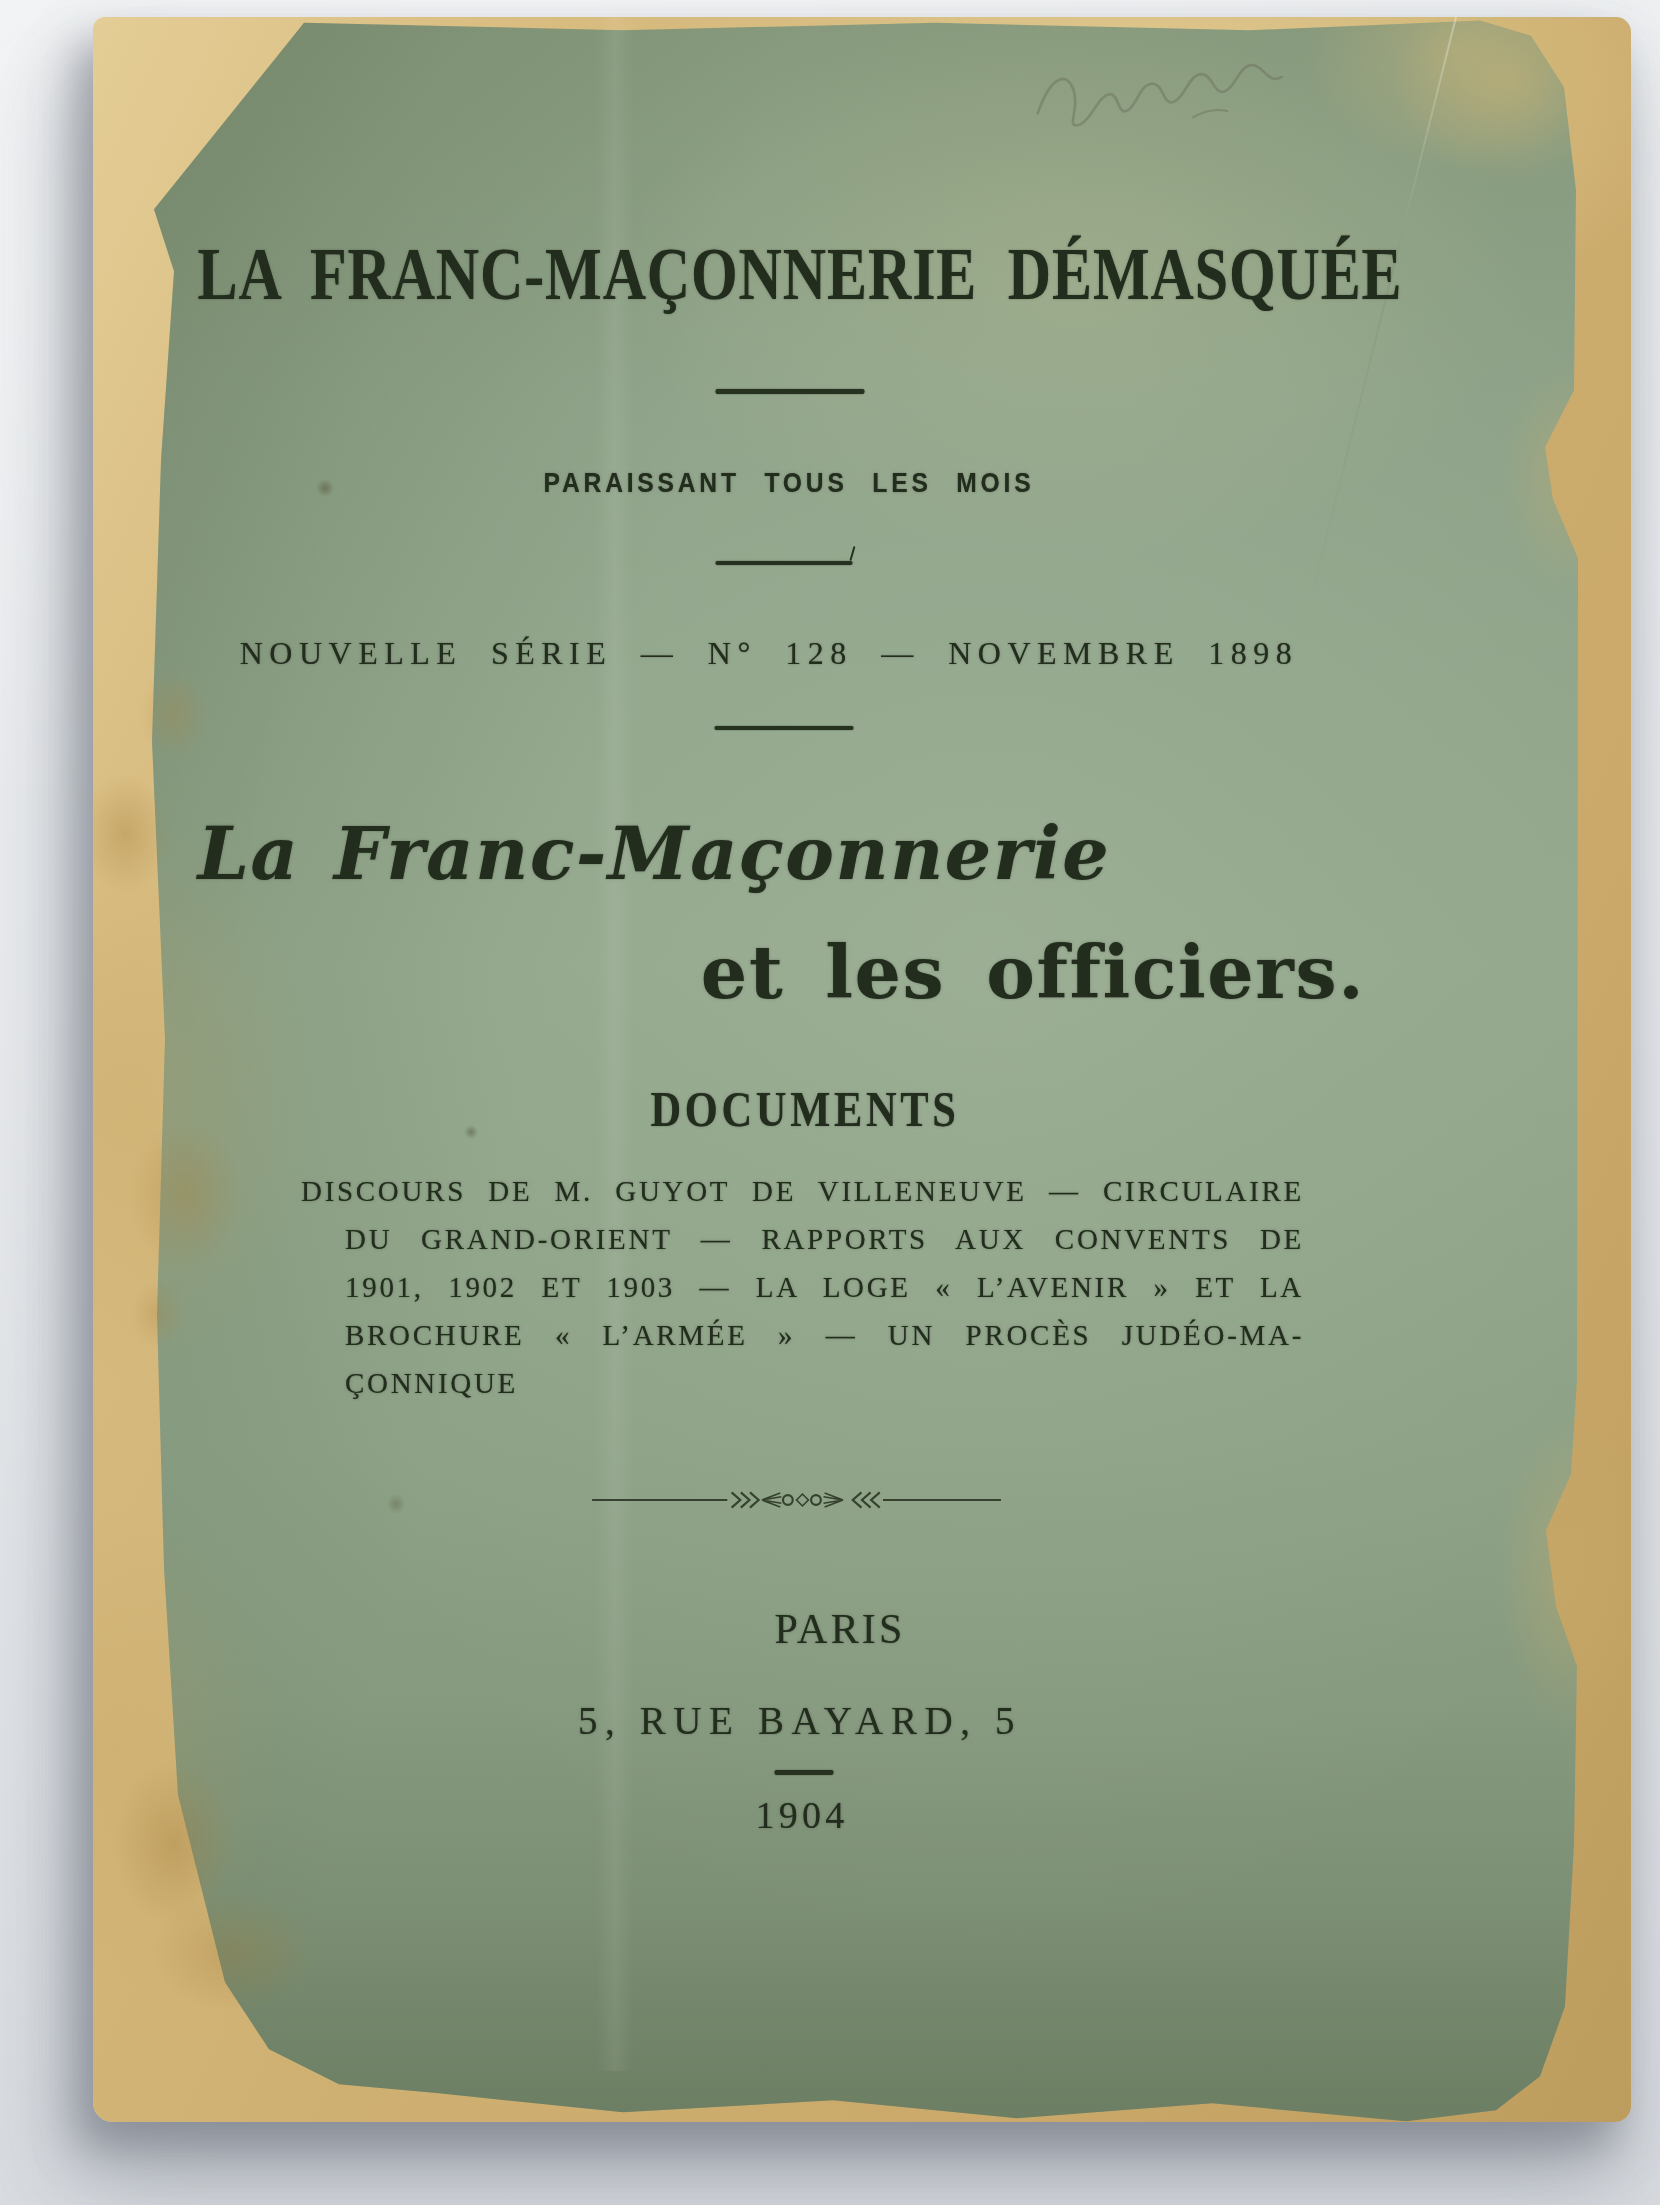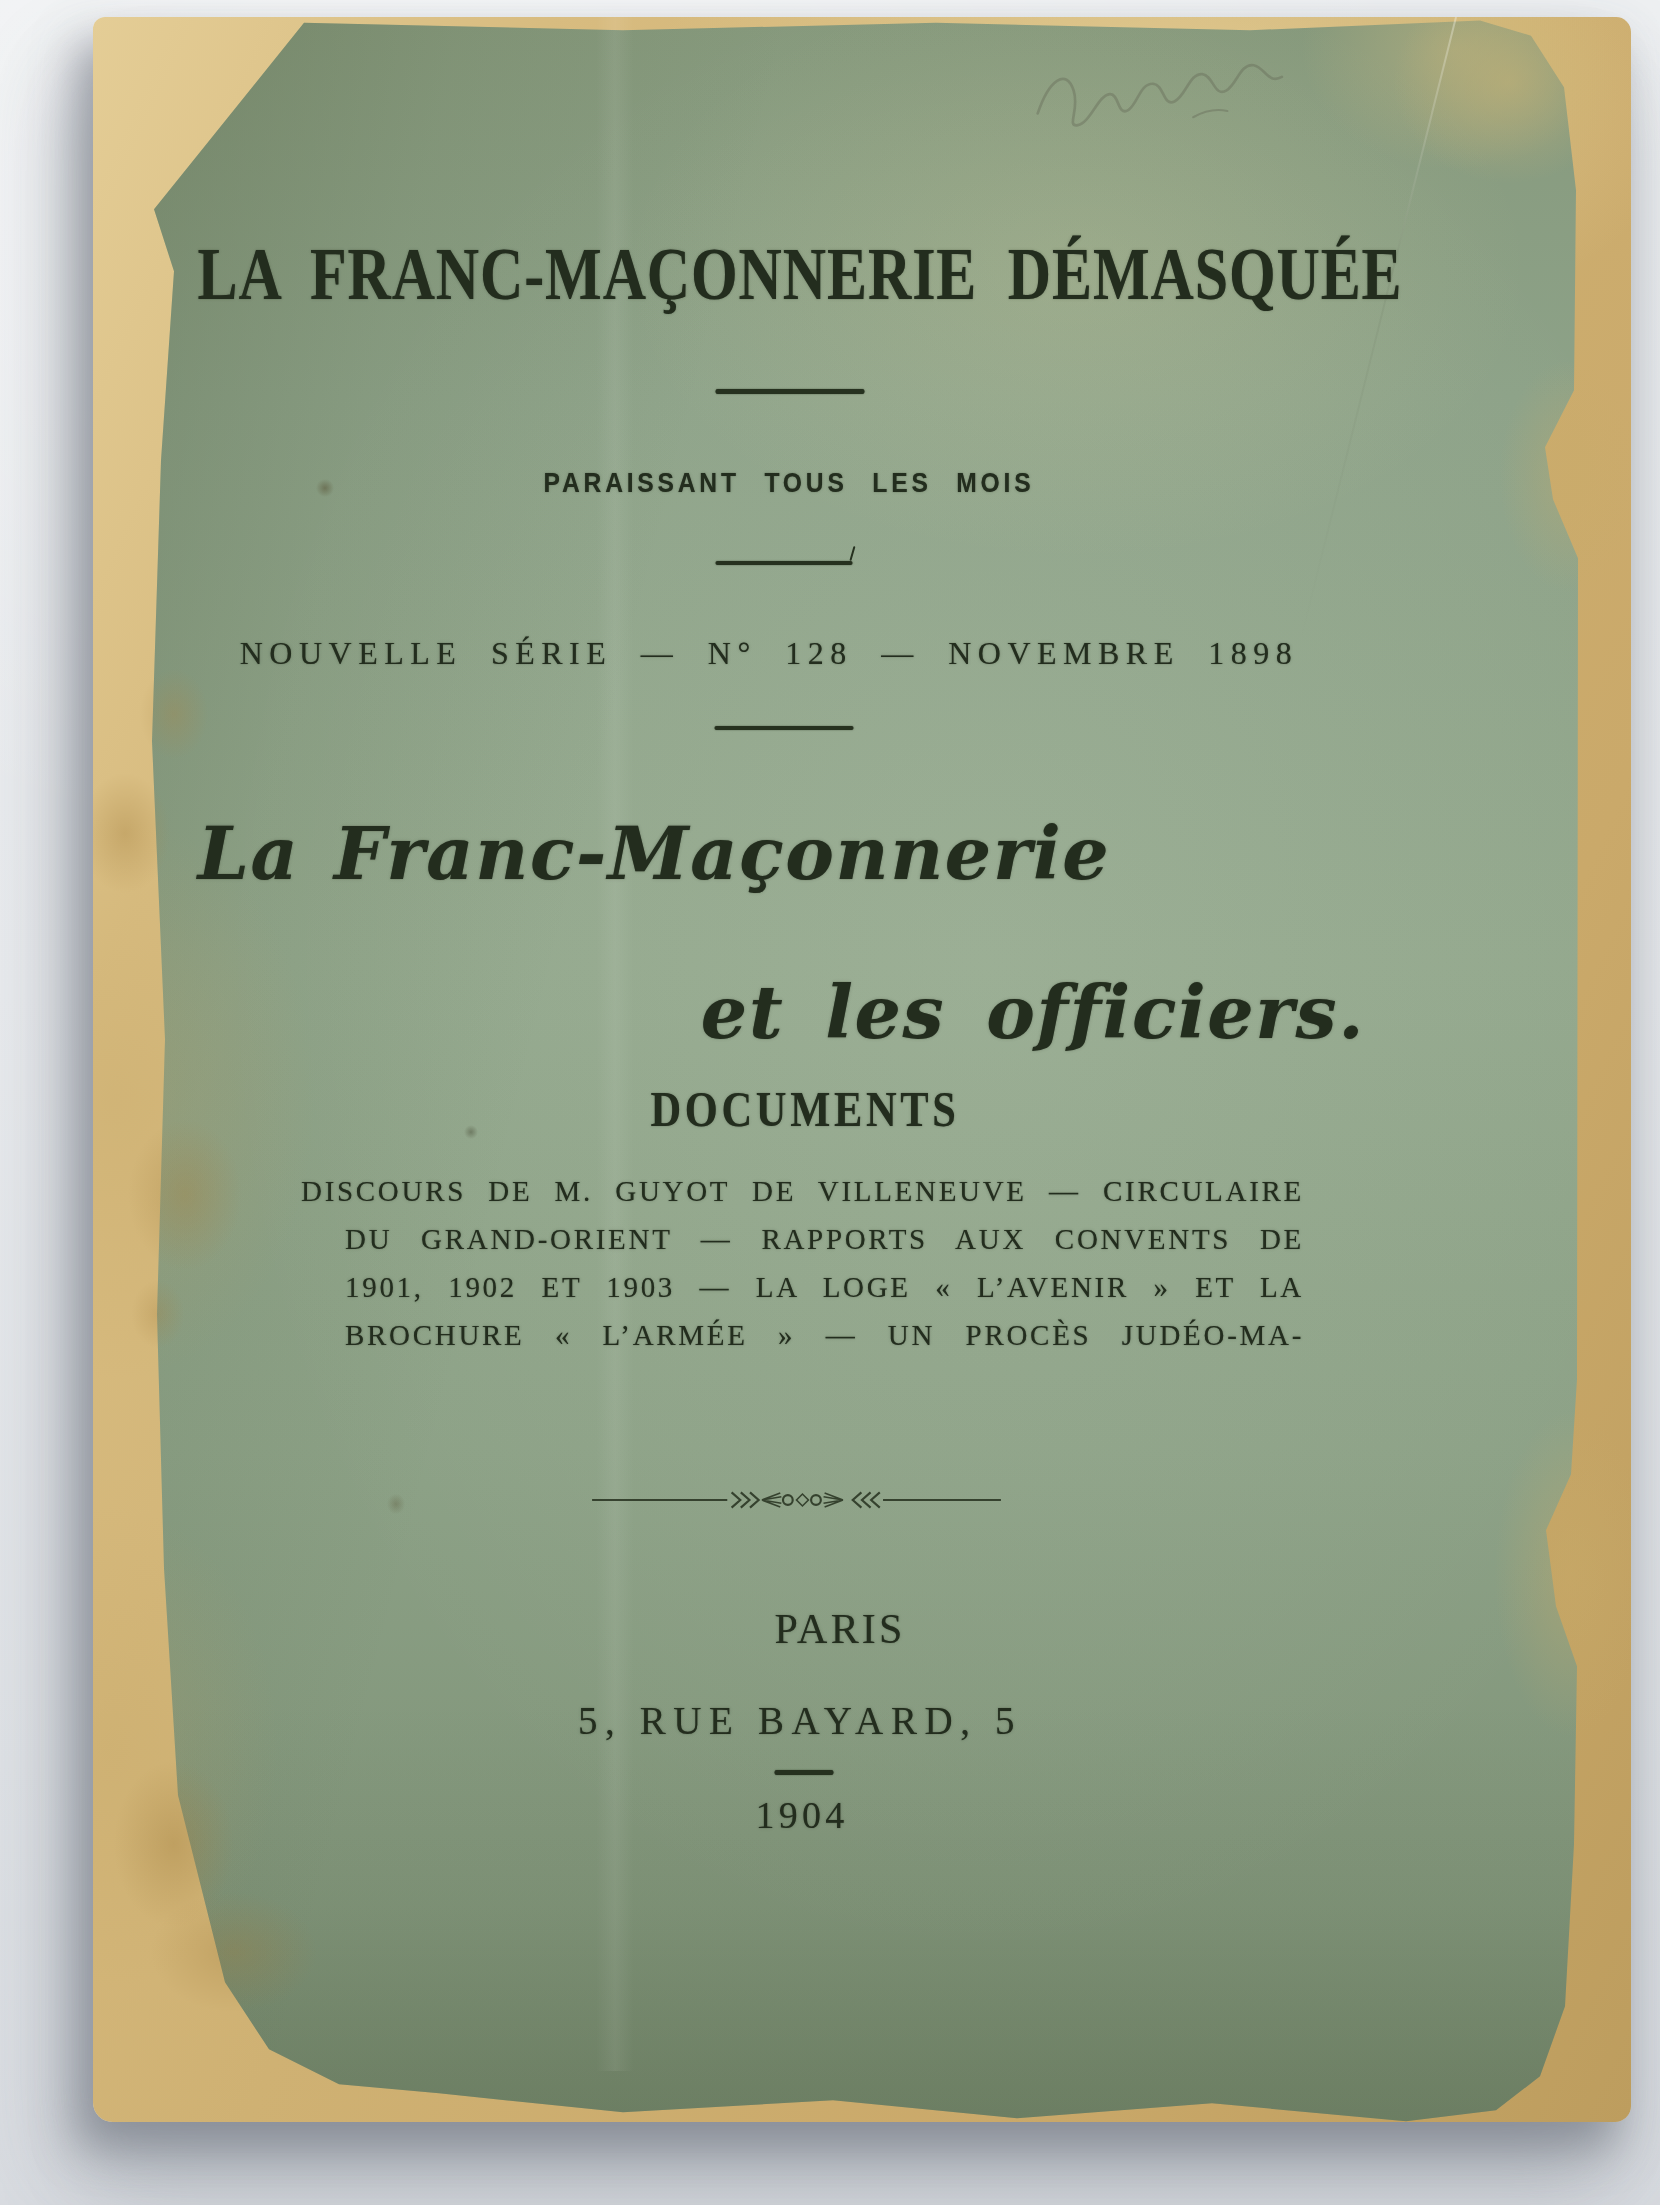--- a/index.html
+++ b/index.html
@@ -90,21 +90,21 @@
 
   .frequency { top:450px; left:696px;
     font:700 28px "Liberation Sans", sans-serif; letter-spacing:4.3px; word-spacing:16px;
     transform:translateX(-50%) scaleX(0.88); }
 
   .series { top:618px; left:676px;
     font:400 32px "Liberation Serif", serif; letter-spacing:6.5px; word-spacing:14px; }
 
   .gothic { font:700 73px "DejaVu Serif", serif; letter-spacing:1.6px; }
   .title-1 { top:793px; left:561px; word-spacing:7.6px;font-style:italic; }
-  .title-2 { top:952px; left:940px; word-spacing:14px;font-style:italic; }
+  .title-2 { top:912px; left:940px; word-spacing:14px; }
 
   .documents { top:1063px; left:712px;
     font:700 50px "Liberation Serif", serif; letter-spacing:4.3px;
     transform:translateX(-50%) scaleX(0.85); }
 
   .contents { position:absolute; top:1150px; left:208px; width:1003px;
     font:400 29px "Liberation Serif", serif; letter-spacing:2.7px; line-height:48px; }
   .doc-line { text-align:justify; text-align-last:justify; }
   .doc-line.indent { padding-left:44px; }
   .doc-line.last { text-align-last:left; }
@@ -156,20 +156,21 @@
     <div class="ink center gothic title-1">La Franc-Maçonnerie</div>
     <div class="ink center gothic title-2">et les officiers.</div>
 
     <div class="ink center documents">DOCUMENTS</div>
 
     <div class="contents ink">
       <div class="doc-line">DISCOURS DE M. GUYOT DE VILLENEUVE — CIRCULAIRE</div>
       <div class="doc-line indent">DU GRAND-ORIENT — RAPPORTS AUX CONVENTS DE</div>
       <div class="doc-line indent">1901, 1902 ET 1903 — LA LOGE « L’AVENIR » ET LA</div>
       <div class="doc-line indent">BROCHURE « L’ARMÉE » — UN PROCÈS JUDÉO-MA-</div>
+      <div class="doc-line indent last">ÇONNIQUE</div>
     </div>
 
     <div class="ornament">
       <svg viewBox="0 0 760 44" width="411" height="24" fill="none" stroke="#26311f">
         <line x1="2" y1="22" x2="252" y2="22" stroke-width="4"></line>
         <path d="M260 8 L276 22 L260 36" stroke-width="4"></path>
         <path d="M277 8 L293 22 L277 36" stroke-width="4"></path>
         <path d="M294 8 L310 22 L294 36" stroke-width="4"></path>
         <path d="M316 22 L350 9 M316 22 L352 16 M316 22 L350 35 M316 22 L352 28" stroke-width="3"></path>
         <circle cx="364" cy="22" r="9" stroke-width="4"></circle>

